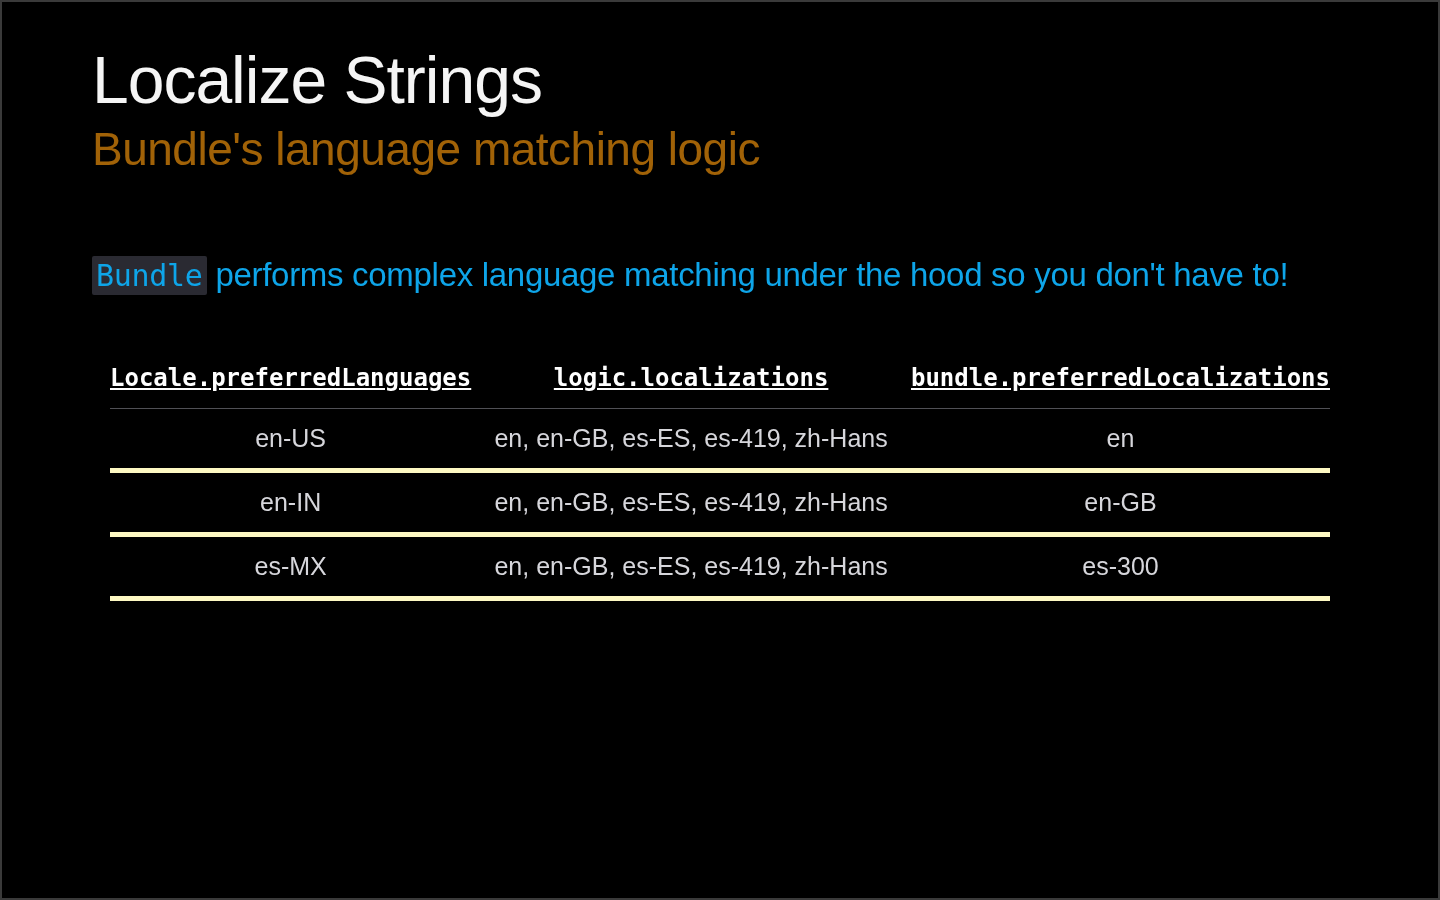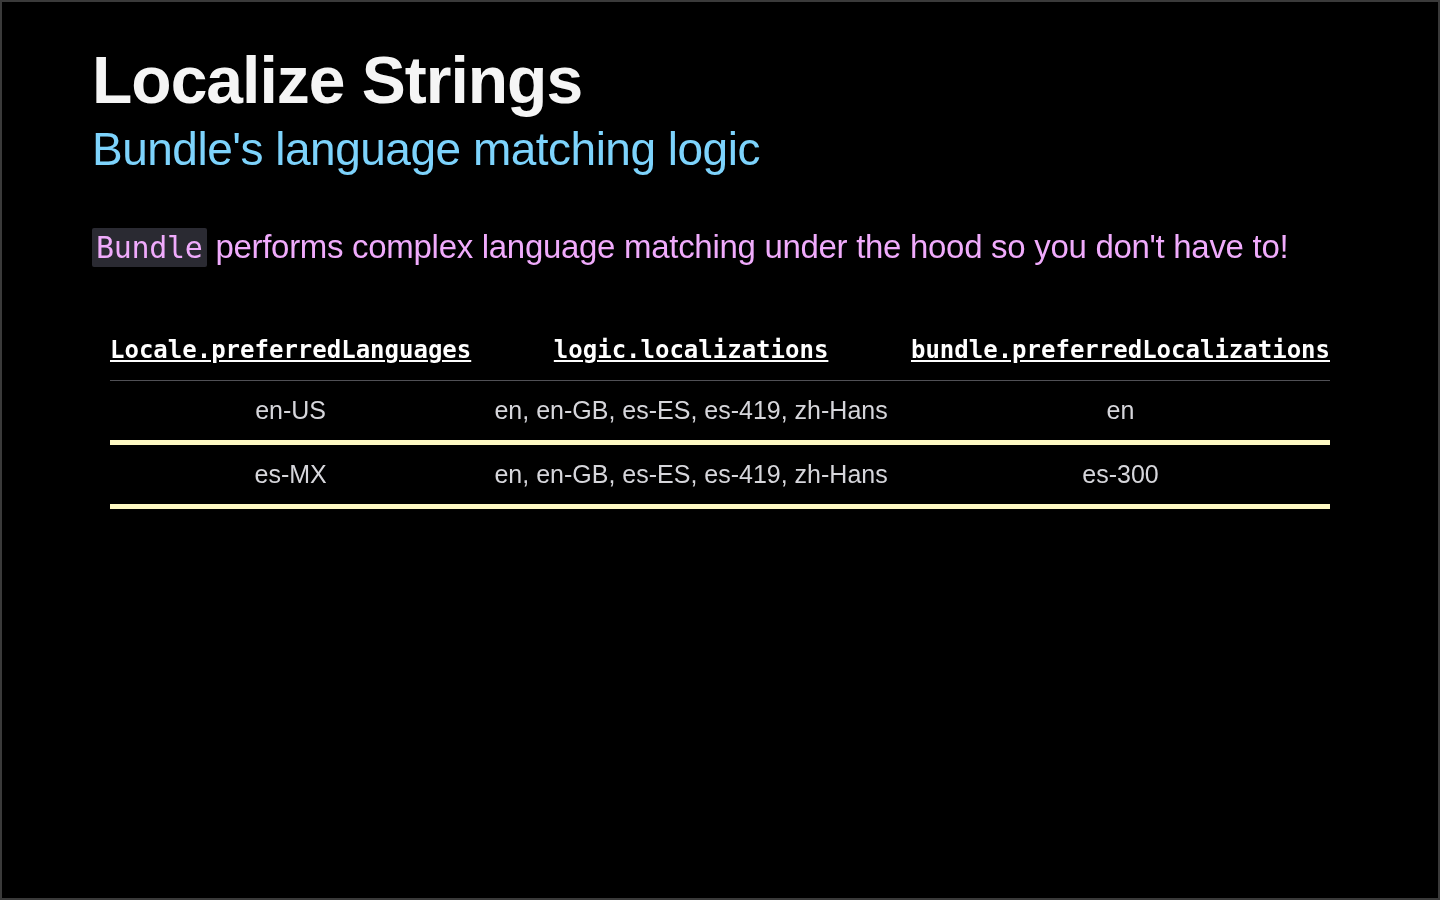--- a/index.html
+++ b/index.html
@@ -15,36 +15,36 @@
       color: #fff;
       overflow: hidden;
       position: relative;
       border: 2px solid #3a3a3a;
     }
     .slide {
       padding: 40px 90px 0 90px;
     }
     .title {
       font-size: 66px;
-      font-weight: 700;
+      font-weight: 400;
       color: #f5f5f5;
       letter-spacing: -1px;
       margin-bottom: 4px;
     }
     .subtitle {
       font-size: 46px;
       font-weight: 300;
-      color: #7dd3fc;
+      color: #a16207;
       letter-spacing: -0.5px;
-      margin-bottom: 52px;
+      margin-bottom: 80px;
     }
     .description {
       font-size: 33px;
       font-weight: 300;
-      color: #f0abfc;
+      color: #0ea5e9;
       margin-bottom: 60px;
       letter-spacing: -0.3px;
     }
     .code-inline {
       font-family: "SF Mono", Menlo, Monaco, Consolas, monospace;
       font-weight: 500;
       background: #2a2a32;
       padding: 2px 4px;
       border-radius: 2px;
       font-size: 30px;
@@ -103,20 +103,25 @@
           <th>bundle.preferredLocalizations</th>
         </tr>
       </thead>
       <tbody>
         <tr>
           <td>en-US</td>
           <td>en, en-GB, es-ES, es-419, zh-Hans</td>
           <td>en</td>
         </tr>
         <tr>
+          <td>en-IN</td>
+          <td>en, en-GB, es-ES, es-419, zh-Hans</td>
+          <td>en-GB</td>
+        </tr>
+        <tr>
           <td>es-MX</td>
           <td>en, en-GB, es-ES, es-419, zh-Hans</td>
           <td>es-300</td>
         </tr>
       </tbody>
     </table>
   </div>
 </div>
 
 </body></html>

